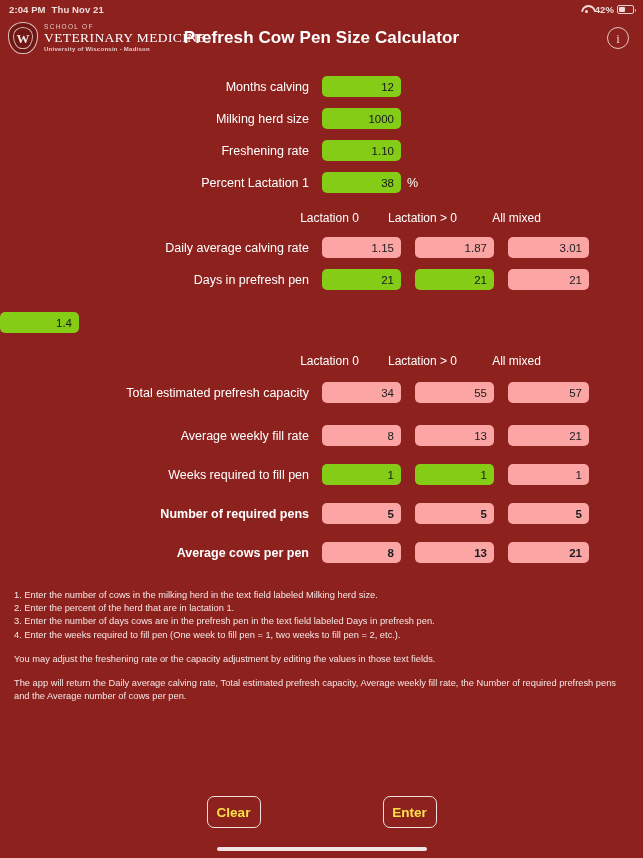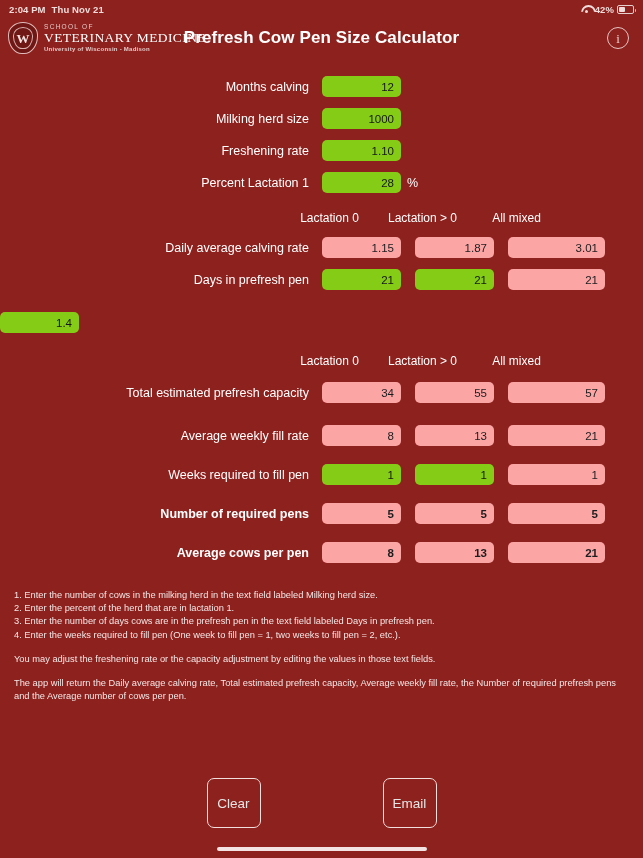--- a/index.html
+++ b/index.html
@@ -177,21 +177,21 @@
     background: #84cc16;
     color: #16181a;
     font-size: 11.5px;
     display: flex;
     align-items: center;
     justify-content: flex-end;
     padding-right: 7px;
     margin-right: 14px;
     font-family: "Liberation Sans", sans-serif;
   }
-  .fld.wide { width: 97px; margin-right: 12px; }
+  .fld.wide { width: 81px; margin-right: 12px; }
   .fld.ro { background: #fca5a5; color: #1b1d1f; }
   .fld.b { font-weight: bold; }
 
   .unit {
     font-size: 12.5px;
     color: #ffffff;
     margin-left: -8px;
   }
 
   
@@ -226,27 +226,27 @@
   .btnbar {
     position: absolute;
     left: 0; right: 0;
     bottom: 30px;
     display: flex;
     justify-content: center;
     gap: 122px;
   }
   .btn {
     width: 54px;
-    height: 50px;
+    height: 32px;
     border: 1.4px solid #f2dedd;
     border-radius: 7px;
     background: transparent;
-    color: #e5e5e5;
+    color: #fde047;
     font-size: 13.5px;
-    font-weight: normal;
+    font-weight: bold;
     display: flex;
     align-items: center;
     justify-content: center;
     cursor: pointer;
     font-family: "Liberation Sans", sans-serif;
   }
 
   .home-indicator {
     position: absolute;
     bottom: 7px;
@@ -298,21 +298,21 @@
     <div class="row">
       <div class="lbl">Milking herd size</div>
       <div class="fld">1000</div>
     </div>
     <div class="row">
       <div class="lbl">Freshening rate</div>
       <div class="fld">1.10</div>
     </div>
     <div class="row">
       <div class="lbl">Percent Lactation 1</div>
-      <div class="fld">28</div>
+      <div class="fld">38</div>
       <div class="unit">%</div>
     </div>
   </div>
 
   <div class="colhead gap-before" style="margin-top:18px">
     <div class="spacer"></div>
     <div class="ch">Lactation 0</div>
     <div class="ch">Lactation &gt; 0</div>
     <div class="ch wide">All mixed</div>
   </div>
@@ -384,16 +384,16 @@
     <span class="ol-line">2. Enter the percent of the herd that are in lactation 1.</span>
     <span class="ol-line">3. Enter the number of days cows are in the prefresh pen in the text field labeled Days in prefresh pen.</span>
     <span class="ol-line">4. Enter the weeks required to fill pen (One week to fill pen = 1, two weeks to fill pen = 2, etc.).</span>
   </p>
   <p>You may adjust the freshening rate or the capacity adjustment by editing the values in those text fields.</p>
   <p>The app will return the Daily average calving rate, Total estimated prefresh capacity, Average weekly fill rate, the Number of required prefresh pens and the Average number of cows per pen.</p>
 </div>
 
 <div class="btnbar">
   <div class="btn">Clear</div>
-  <div class="btn">Email</div>
+  <div class="btn">Enter</div>
 </div>
 
 <div class="home-indicator"></div>
 
 </body></html>

